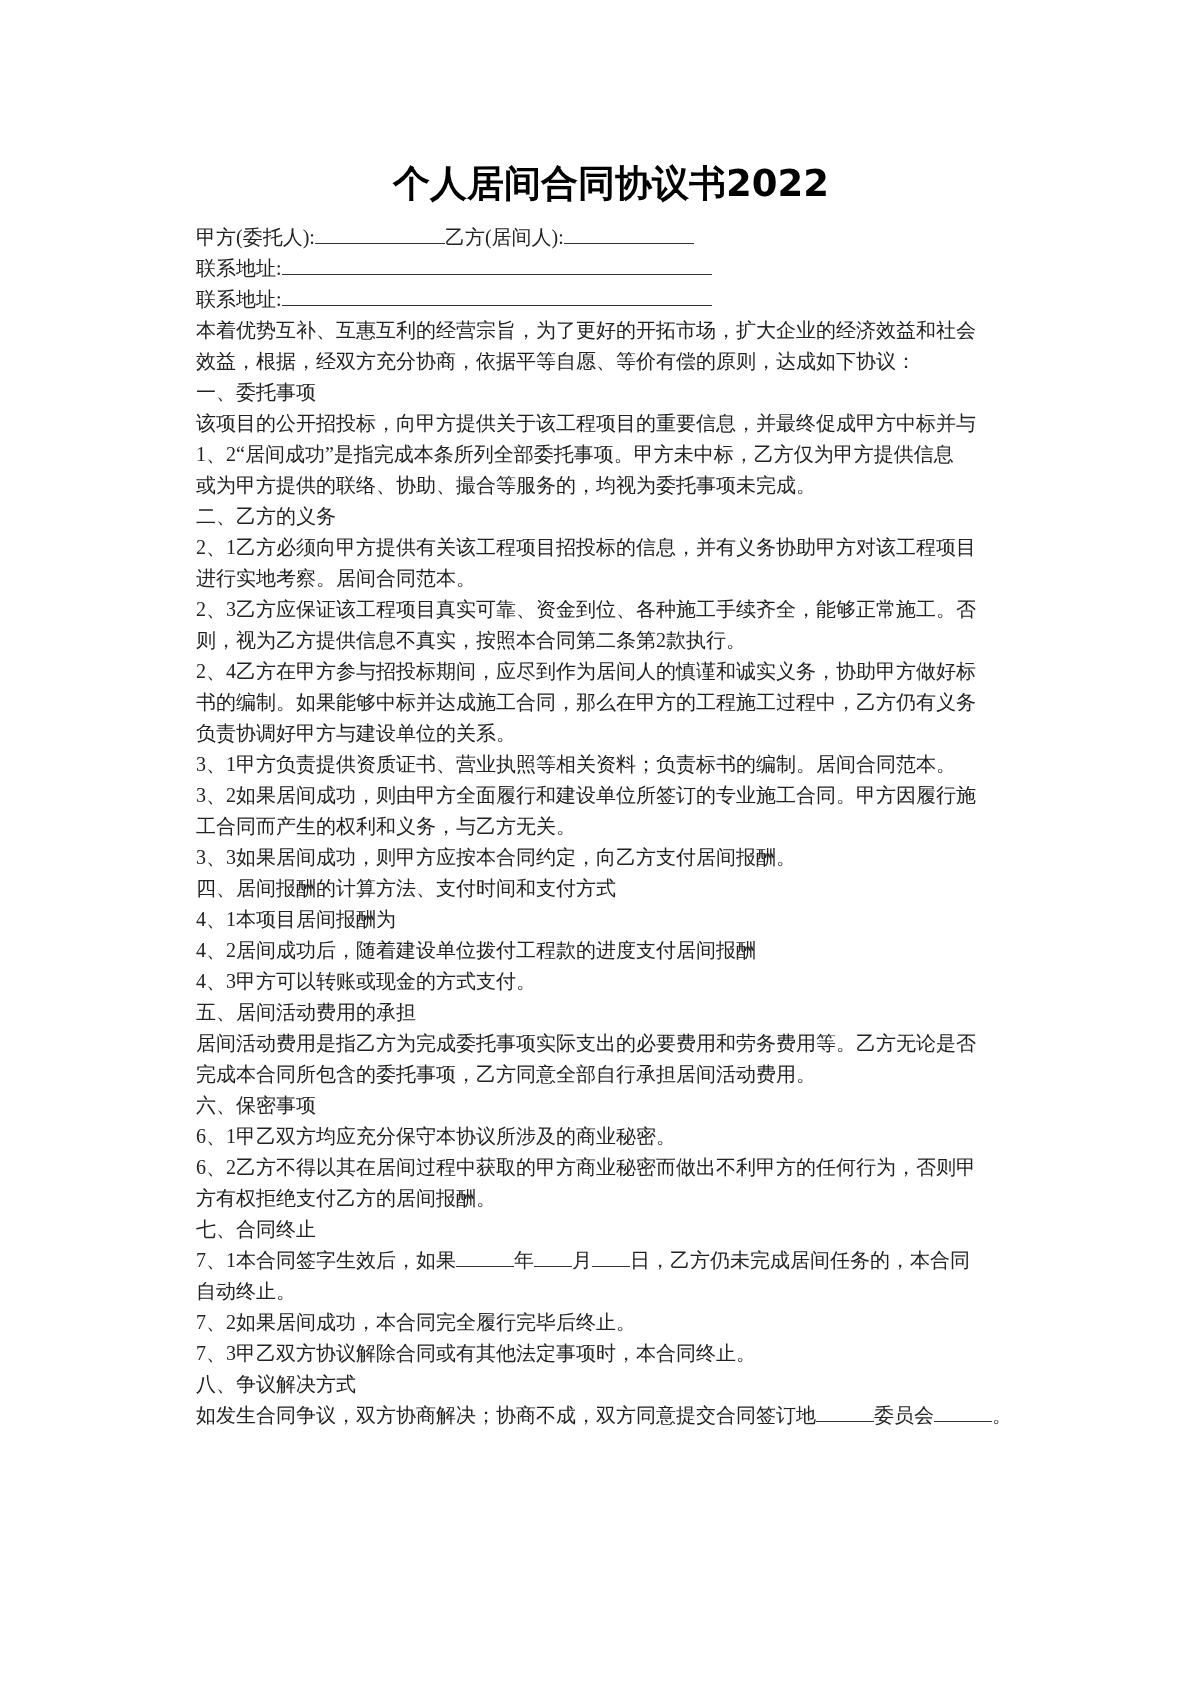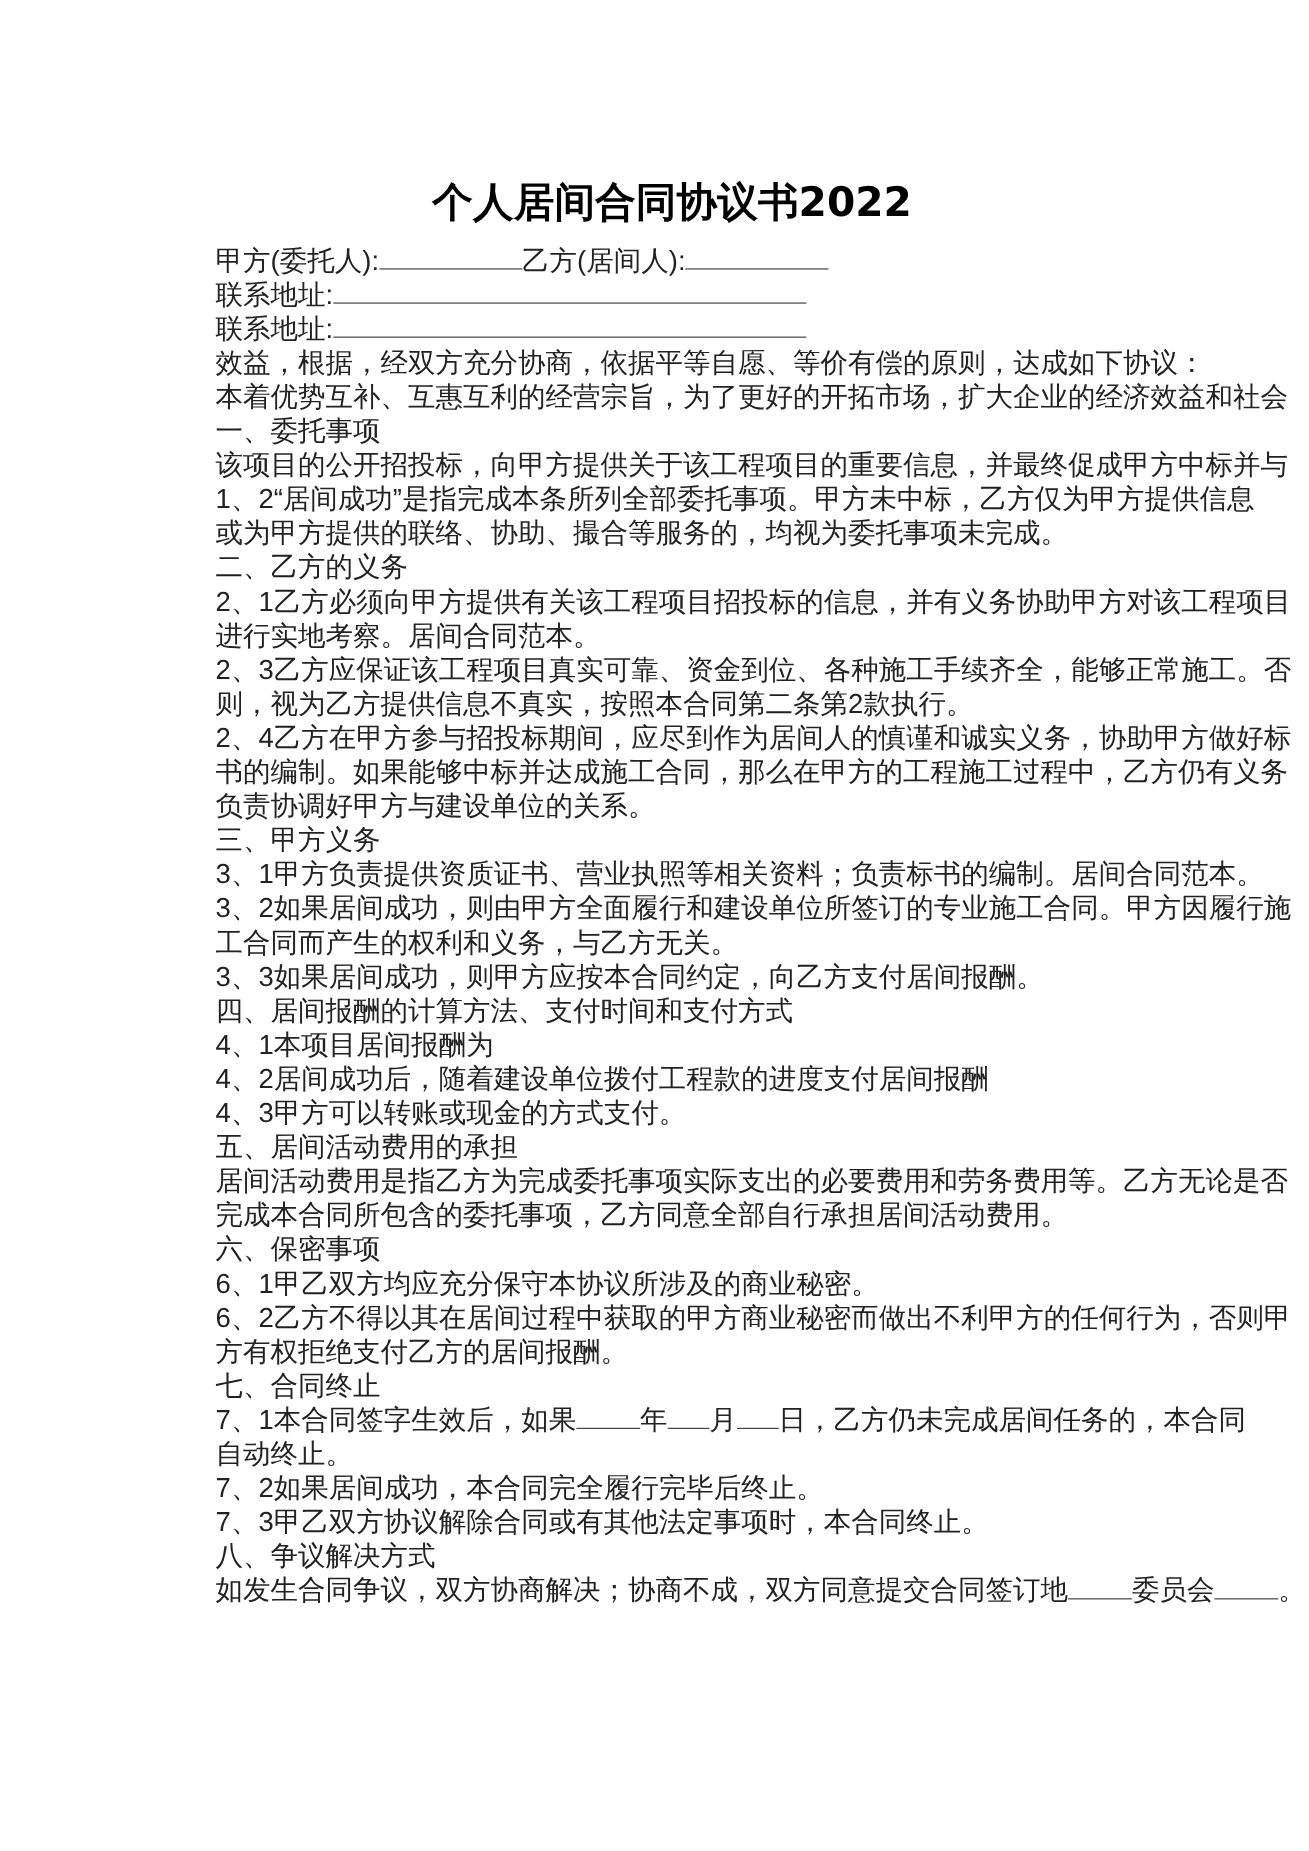--- a/index.html
+++ b/index.html
@@ -7,21 +7,21 @@
   .page {
     position: absolute; left: 16px; top: 0; width: 1190px; height: 1683px; background: #ffffff;
   }
   .title {
     position: absolute; left: 0; top: 158px; width: 1190px; text-align: center;
     font-family: "DejaVu Sans", sans-serif; font-weight: bold; font-size: 37px;
     color: #000; letter-spacing: 0px; line-height: 52px;
   }
   .body-text {
     position: absolute; left: 180px; top: 222px; width: 840px;
-    font-family: Liberation Sans, sans-serif; font-size: 25px; color: #222;
+    font-family: Liberation Serif, serif; font-size: 20px; color: #222;
     line-height: 31px;
   }
   .line { white-space: nowrap; height: 31px; }
   .blank { display: inline-block; border-bottom: 1px solid #333; height: 20px; vertical-align: baseline; }
   .b-sm { width: 58px; } .b-xs { width: 38px; } .b-md { width: 130px; } .b-lg { width: 430px; } .b-mid { width: 100px; }
 </style>
 </head>
 <body>
 
 <div class="page">
@@ -30,38 +30,37 @@
   <div class="body-text">
     <div class="line">
       <span>甲方(委托人):</span><span class="blank b-md"></span><span>乙方(居间人):</span><span class="blank b-md"></span>
     </div>
     <div class="line">
       <span>联系地址:</span><span class="blank b-lg"></span>
     </div>
     <div class="line">
       <span>联系地址:</span><span class="blank b-lg"></span>
     </div>
+    <div class="line">本着优势互补、互惠互利的经营宗旨，为了更好的开拓市场，扩大企业的经济效益和社会</div>
     <div class="line">效益，根据，经双方充分协商，依据平等自愿、等价有偿的原则，达成如下协议：</div>
-    <div class="line">本着优势互补、互惠互利的经营宗旨，为了更好的开拓市场，扩大企业的经济效益和社会</div>
 
     <div class="line">一、委托事项</div>
     <div class="line">该项目的公开招投标，向甲方提供关于该工程项目的重要信息，并最终促成甲方中标并与</div>
     <div class="line">1、2“居间成功”是指完成本条所列全部委托事项。甲方未中标，乙方仅为甲方提供信息</div>
     <div class="line">或为甲方提供的联络、协助、撮合等服务的，均视为委托事项未完成。</div>
 
     <div class="line">二、乙方的义务</div>
     <div class="line">2、1乙方必须向甲方提供有关该工程项目招投标的信息，并有义务协助甲方对该工程项目</div>
     <div class="line">进行实地考察。居间合同范本。</div>
     <div class="line">2、3乙方应保证该工程项目真实可靠、资金到位、各种施工手续齐全，能够正常施工。否</div>
     <div class="line">则，视为乙方提供信息不真实，按照本合同第二条第2款执行。</div>
     <div class="line">2、4乙方在甲方参与招投标期间，应尽到作为居间人的慎谨和诚实义务，协助甲方做好标</div>
     <div class="line">书的编制。如果能够中标并达成施工合同，那么在甲方的工程施工过程中，乙方仍有义务</div>
     <div class="line">负责协调好甲方与建设单位的关系。</div>
 
-    <div class="line">三、甲方义务</div>
     <div class="line">3、1甲方负责提供资质证书、营业执照等相关资料；负责标书的编制。居间合同范本。</div>
     <div class="line">3、2如果居间成功，则由甲方全面履行和建设单位所签订的专业施工合同。甲方因履行施</div>
     <div class="line">工合同而产生的权利和义务，与乙方无关。</div>
     <div class="line">3、3如果居间成功，则甲方应按本合同约定，向乙方支付居间报酬。</div>
 
     <div class="line">四、居间报酬的计算方法、支付时间和支付方式</div>
     <div class="line">4、1本项目居间报酬为</div>
     <div class="line">4、2居间成功后，随着建设单位拨付工程款的进度支付居间报酬</div>
     <div class="line">4、3甲方可以转账或现金的方式支付。</div>
 

